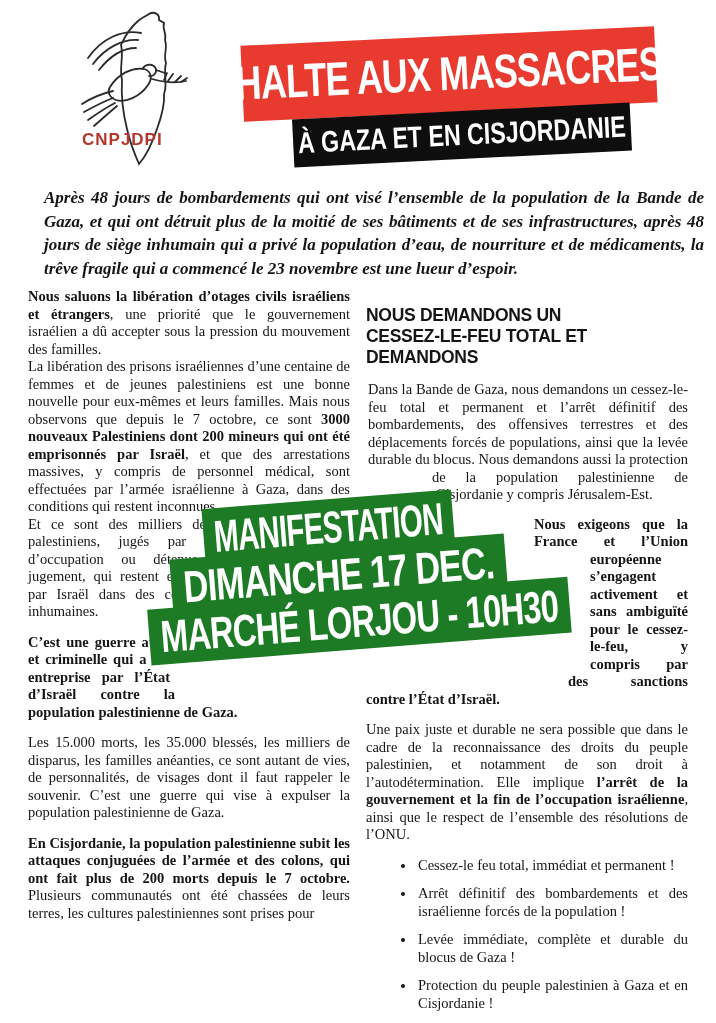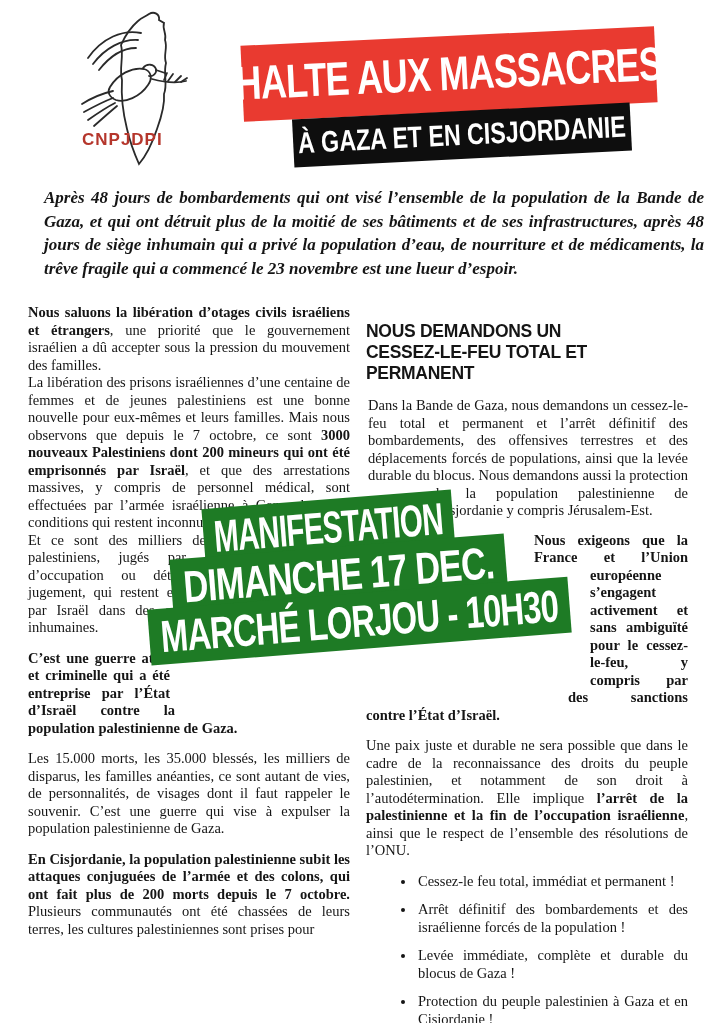--- a/index.html
+++ b/index.html
@@ -35,21 +35,21 @@
     color:#fff;white-space:nowrap;transform:scaleX(.86) scaleY(1.1);letter-spacing:0;
   }
   
   .intro{
     position:absolute;left:28px;top:170px;width:660px;
     font-weight:bold;font-style:italic;font-size:17px;line-height:23.5px;
     text-align:justify;margin:16px;
   }
   
   .columns{position:absolute;left:28px;top:288px;width:660px;}
-  .col{position:absolute;top:16px;width:322px;font-size:14.5px;line-height:17.5px;text-align:justify;}
+  .col{position:absolute;top:0;width:322px;font-size:14.5px;line-height:17.5px;text-align:justify;}
   .col-left{left:0;}
   .col-right{left:338px;}
   .col p{margin:0;}
   .col p.gap{margin-top:13px;}
   .demands-head{
     font-family:"Liberation Sans",sans-serif;font-weight:bold;font-size:17.5px;
     line-height:21px;text-align:left;margin-top:17px;letter-spacing:-0.3px;
   }
   .spacer-r{float:right;clear:right;width:2px;height:17.5px;}
   .spacer-l{float:left;clear:left;width:2px;height:17.5px;}
@@ -148,34 +148,34 @@
         <span><span>Et ce sont des milliers de prisonniers politiques palestiniens, jugés par des tribunaux d’occupation ou détenus sans jugement, qui restent emprisonnés par Israël dans des conditions inhumaines.</span></span>
       </p>
       <p class="gap"><b>C’est une guerre atroce et criminelle qui a été entreprise par l’État d’Israël contre la population palestinienne de Gaza.</b></p>
       <p class="gap"><span>Les 15.000 morts, les 35.000 blessés, les milliers de disparus, les familles anéanties, ce sont autant de vies, de personnalités, de visages dont il faut rappeler le souvenir. C’est une guerre qui vise à expulser la population palestinienne de Gaza.</span></p>
       <p class="gap"><b>En Cisjordanie, la population palestinienne subit les attaques conjuguées de l’armée et des colons, qui ont fait plus de 200 morts depuis le 7 octobre.</b><span> Plusieurs communautés ont été chassées de leurs terres, les cultures palestiniennes sont prises pour</span></p>
     </div>
 
     <div class="col col-right">
       <div class="demands-head">
         <div>NOUS DEMANDONS UN</div>
-        <div>CESSEZ-LE-FEU TOTAL ET PERMANENT</div>
+        <div>CESSEZ-LE-FEU TOTAL ET DEMANDONS</div>
       </div>
       <p class="gap">
         <span class="spacer-l rs1"></span>
         <span class="spacer-l rs2"></span>
         <span class="spacer-l rs3"></span>
         <span class="spacer-l rs4"></span>
         <span class="spacer-l rs5"></span>
         <span class="spacer-l rs6"></span>
         <span class="spacer-l rs7"></span>
         <span><span>Dans la Bande de Gaza, nous demandons un cessez-le-feu total et permanent et l’arrêt définitif des bombardements, des offensives terrestres et des déplacements forcés de populations, ainsi que la levée durable du blocus. Nous demandons aussi la protection de la population palestinienne de Cisjordanie y compris Jérusalem-Est.</span></span>
       </p>
       <p style="margin-top:12px"><b>Nous exigeons que la France et l’Union européenne s’engagent activement et sans ambiguïté pour le cessez-le-feu, y compris par des sanctions contre l’État d’Israël.</b></p>
-      <p class="gap"><span>Une paix juste et durable ne sera possible que dans le cadre de la reconnaissance des droits du peuple palestinien, et notamment de son droit à l’autodétermination. Elle implique </span><b>l’arrêt de la palestinienne et la fin de l’occupation israélienne</b><span>, ainsi que le respect de l’ensemble des résolutions de l’ONU.</span></p>
+      <p class="gap"><span>Une paix juste et durable ne sera possible que dans le cadre de la reconnaissance des droits du peuple palestinien, et notamment de son droit à l’autodétermination. Elle implique </span><b>l’arrêt de la gouvernement et la fin de l’occupation israélienne</b><span>, ainsi que le respect de l’ensemble des résolutions de l’ONU.</span></p>
       <ul class="demands">
           <li>Cessez-le feu total, immédiat et permanent !</li>
           <li>Arrêt définitif des bombardements et des israélienne forcés de la population !</li>
           <li>Levée immédiate, complète et durable du blocus de Gaza !</li>
           <li>Protection du peuple palestinien à Gaza et en Cisjordanie !</li>
         </ul>
     </div>
   </div>
 
   <div class="event-banner">

